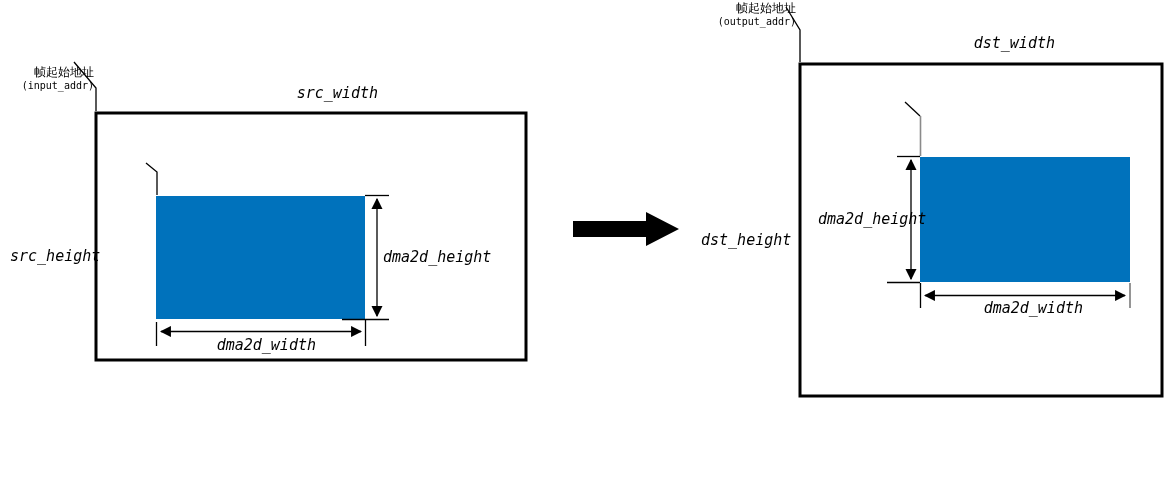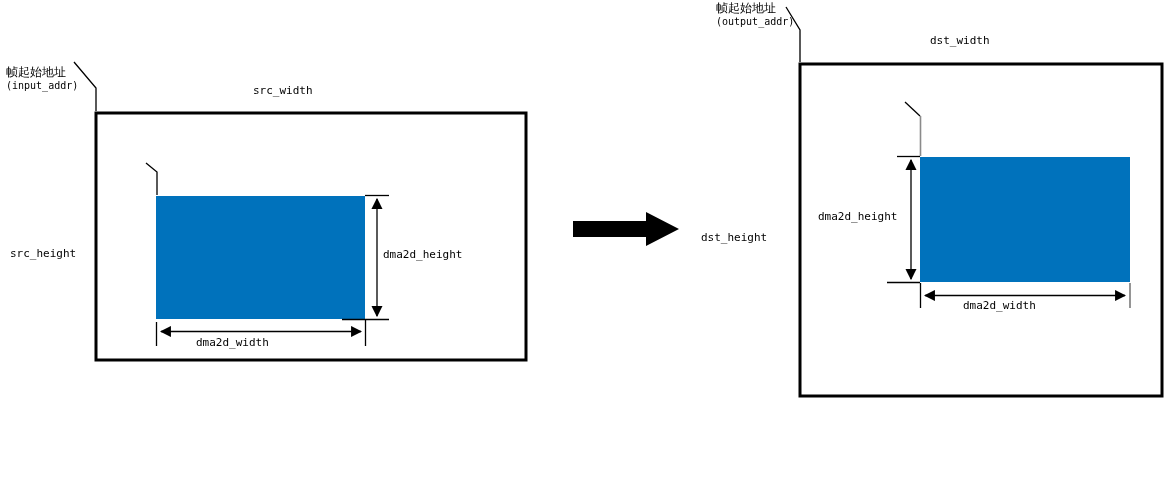--- a/index.html
+++ b/index.html
@@ -8,24 +8,24 @@
     width:1172px;height:480px;
     background:#ffffff;
     overflow:hidden;
     font-family:"DejaVu Sans Mono","Liberation Mono",monospace;
     color:#000;
   }
   #shapes{position:absolute;left:0;top:0;width:1172px;height:480px;}
   .lbl{position:absolute;white-space:nowrap;line-height:1.15;}
   .mono{font-family:"DejaVu Sans Mono","Liberation Mono",monospace;}
   .cjk{font-family:"DejaVu Sans","Liberation Sans",sans-serif;}
-  .big{font-size:11px;}
+  .big{font-size:15px;font-style:italic;}
   .small{font-size:12px;}
   .tiny{font-size:10px;}
-  .center{text-align:left;}
+  .center{text-align:right;}
 </style>
 </head>
 <body>
 
 <div id="canvas">
 
   <svg id="shapes" viewBox="0 0 1172 480" xmlns="http://www.w3.org/2000/svg">
     <defs>
       <marker id="ah" viewBox="0 0 10 10" refX="9" refY="5" markerWidth="8.5" markerHeight="8.5" orient="auto-start-reverse">
         <path d="M0,0 L10,5 L0,10 z" fill="#000"></path>

